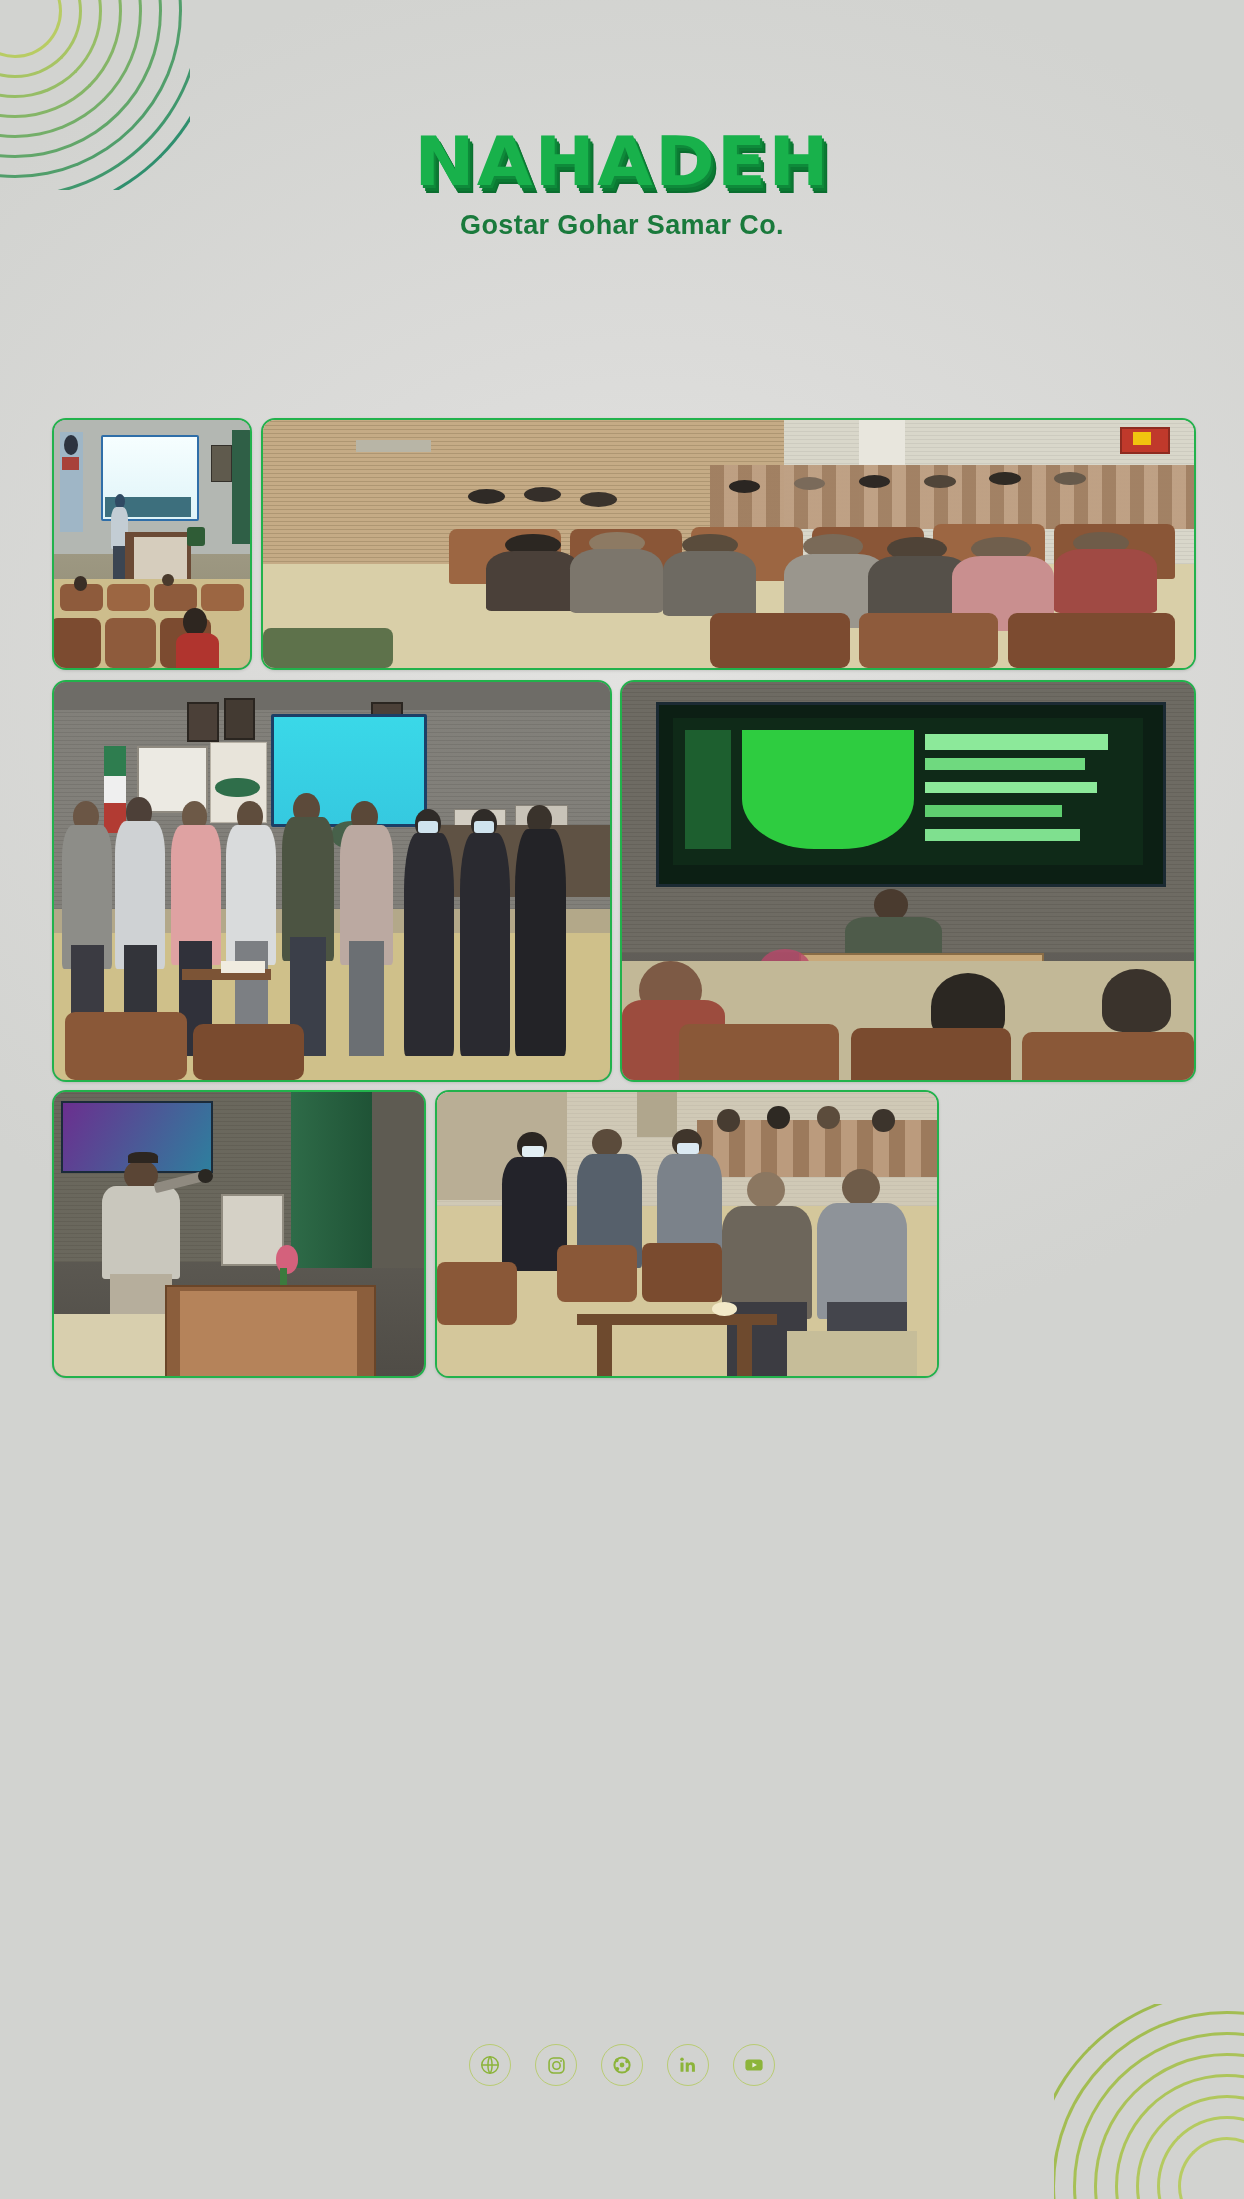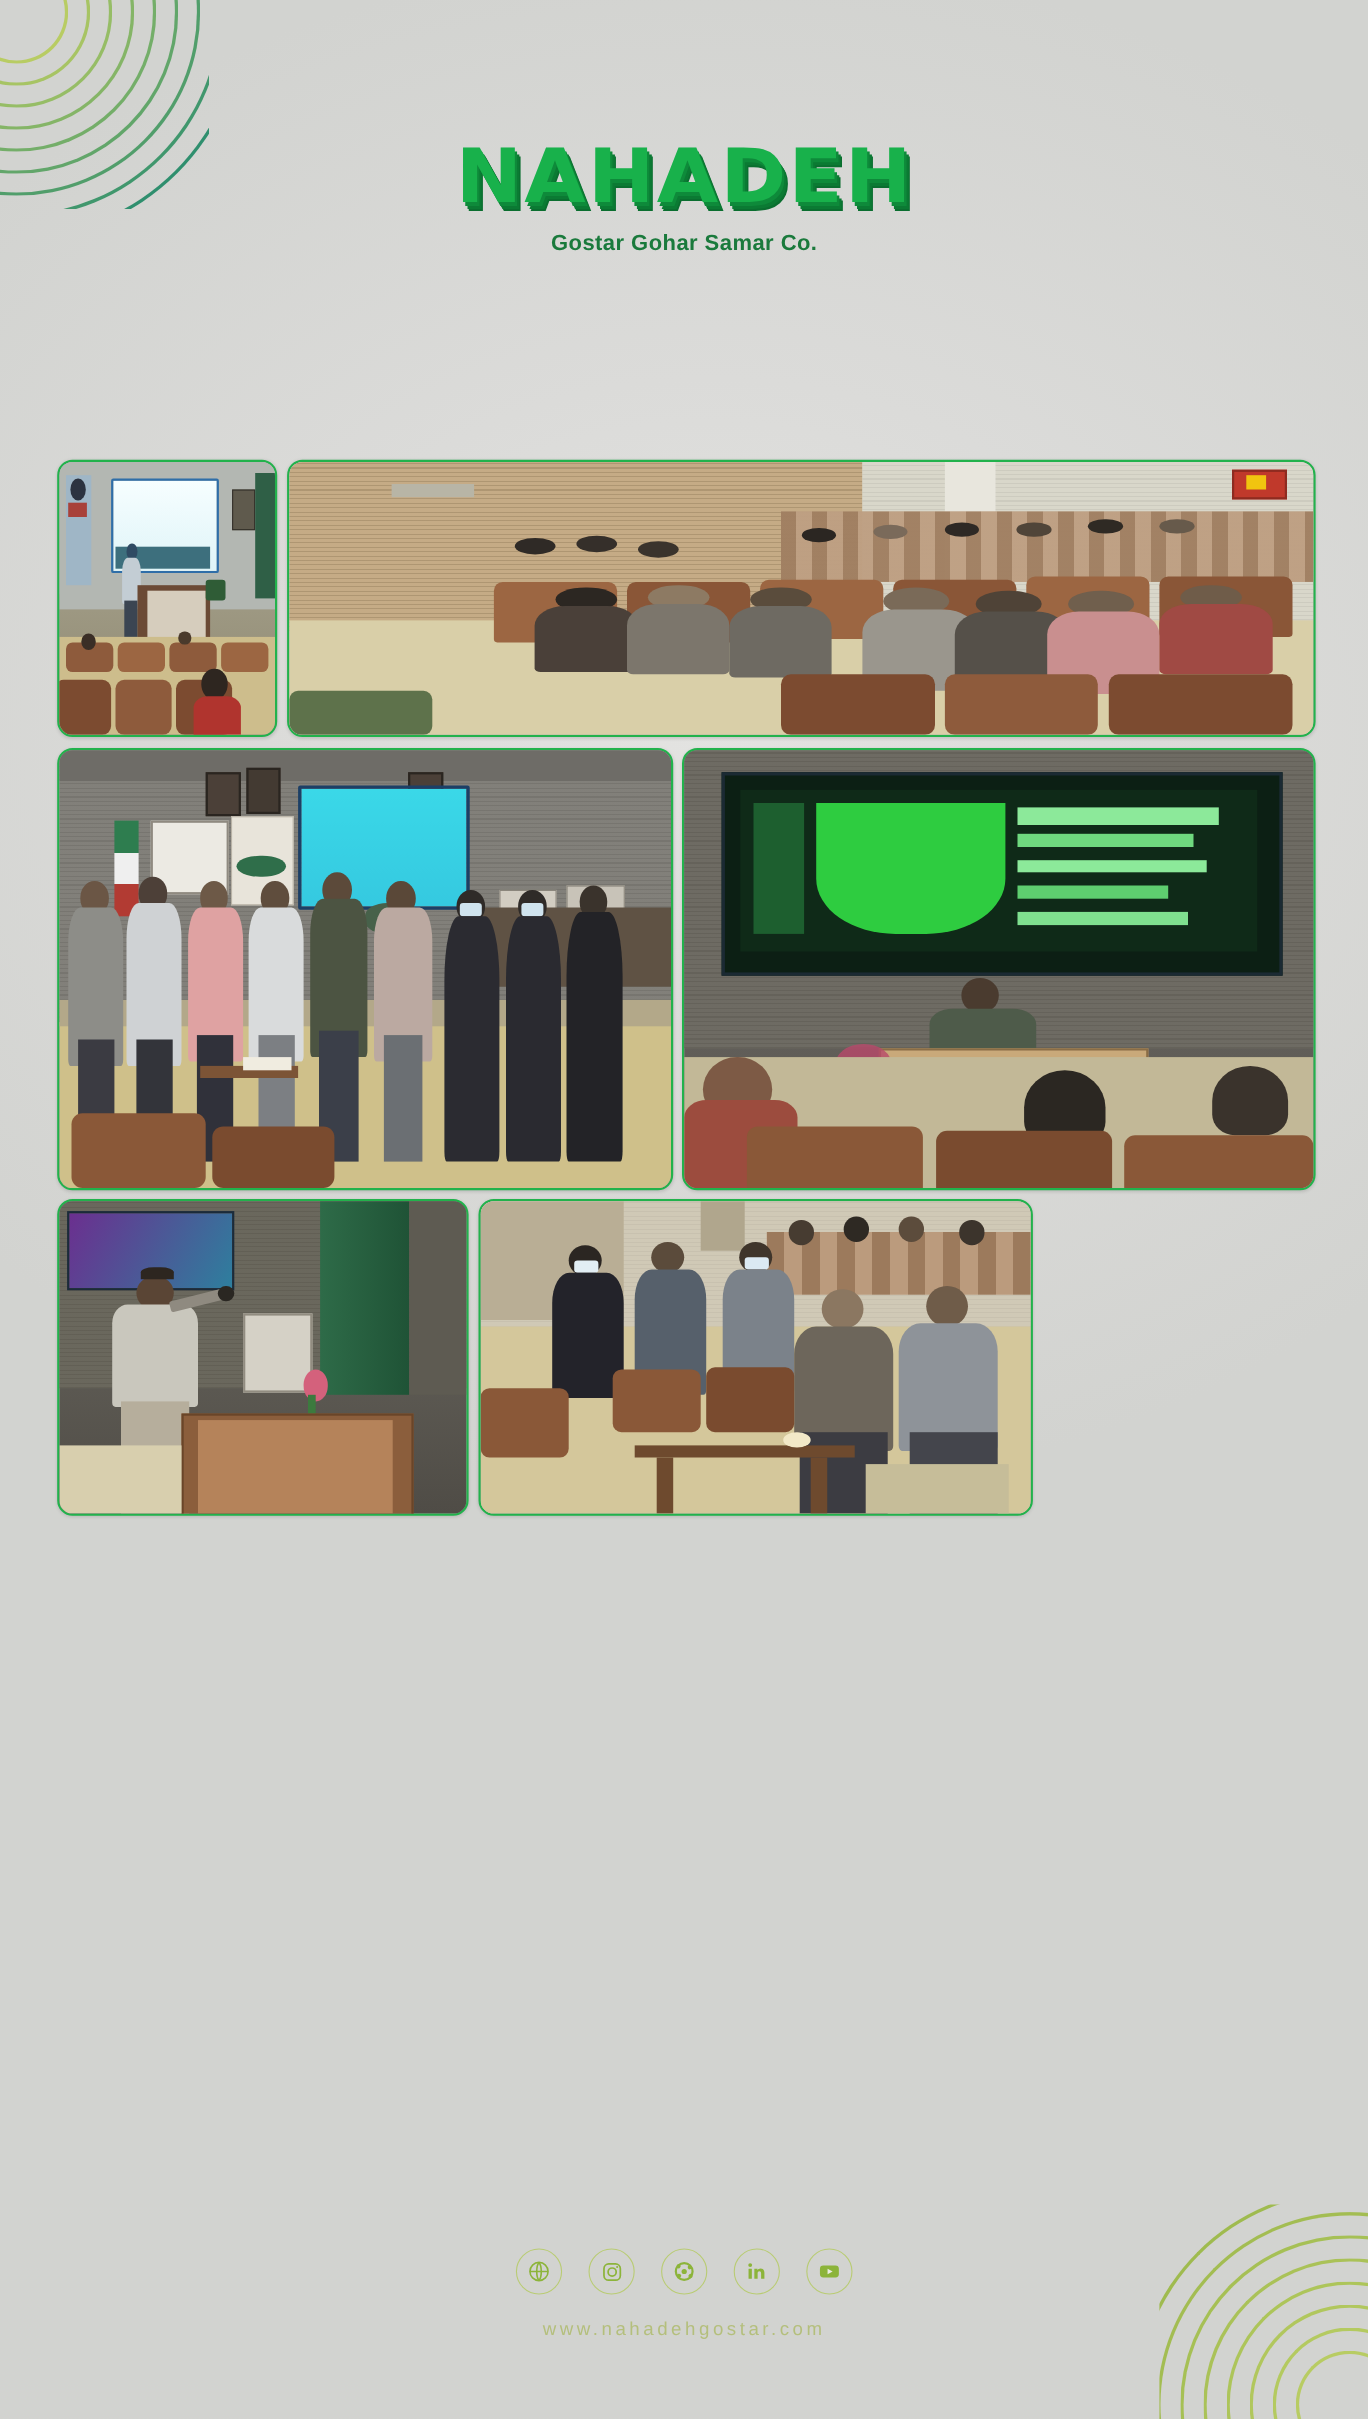--- a/index.html
+++ b/index.html
@@ -36,21 +36,21 @@
     color:#18b14b;
     display:inline-block;
     transform:scaleX(1.06);
     text-shadow:
        2px 3px 0 #0e8a3a,
        4px 6px 0 #0b7a33,
        5px 8px 0 #0a6e2f;
   }
   .logo-sub{
     margin-top:14px;
-    font-size:20px;
+    font-size:27px;
     font-weight:700;
     letter-spacing:0.4px;
     color:#1a7a3c;
     font-family:"Liberation Sans", sans-serif;
   }
 
   
   .collage{
     position:absolute;
     left:52px;top:418px;
@@ -432,16 +432,15 @@
       </div>
 
       <div class="soc">
         <svg width="22" height="22" viewBox="0 0 24 24">
           <rect x="2.6" y="6" width="18.8" height="12" rx="3.4" fill="currentColor"></rect>
           <path d="M10.2 9.3l5 2.7-5 2.7z" fill="#e9ecdf"></path>
         </svg>
       </div>
 
     </div>
-    <div class="site">www.nahadehgostar.com</div>
   </div>
 
 </div>
 
 </body></html>

